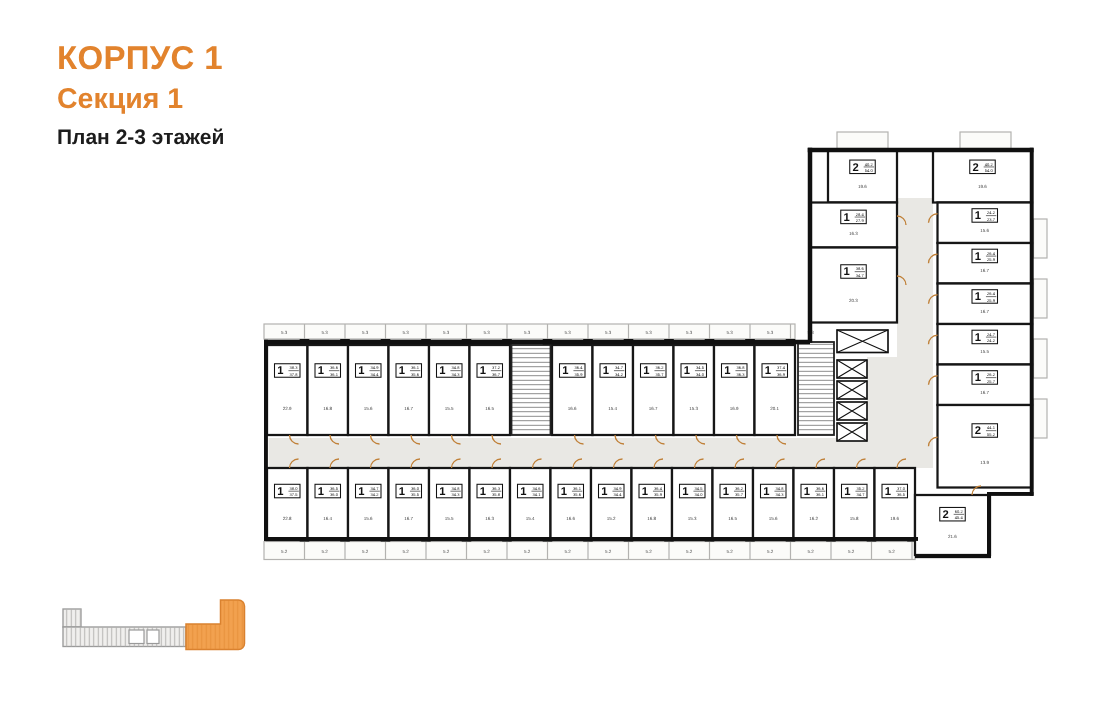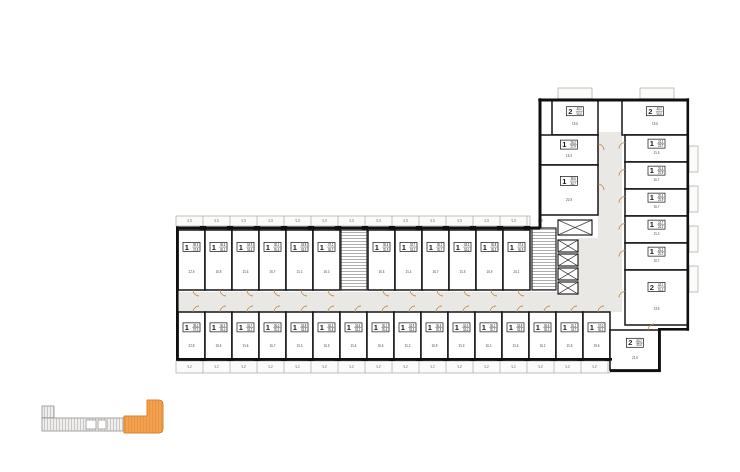--- a/index.html
+++ b/index.html
@@ -11,20 +11,25 @@
   .t2{font-size:19px;font-weight:700;color:#E2832D;margin-top:4px;}
   .t3{font-size:14px;font-weight:700;color:#1c1c1c;margin-top:5px;}
   svg{position:absolute;left:0;top:0;}
   svg text{font-family:"Liberation Sans",sans-serif;}
 </style>
 </head>
 <body>
 
 <div class="page">
 
+  <div class="title-block">
+    <div class="t1">КОРПУС 1</div>
+    <div class="t2">Секция 1</div>
+    <div class="t3">План 2-3 этажей</div>
+  </div>
 
   <svg id="plan-svg" width="740" height="472" viewBox="0 0 740 472">
     <defs>
       <pattern id="stairHatch" width="4" height="3" patternUnits="userSpaceOnUse">
         <rect width="4" height="3" fill="#ffffff"></rect>
         <path d="M0 1.5 H4" stroke="#777" stroke-width="0.6"></path>
       </pattern>
       <pattern id="grayTicks" width="3" height="14" patternUnits="userSpaceOnUse">
         <path d="M1.5 0 V14" stroke="#b0afad" stroke-width="0.7"></path>
       </pattern>

